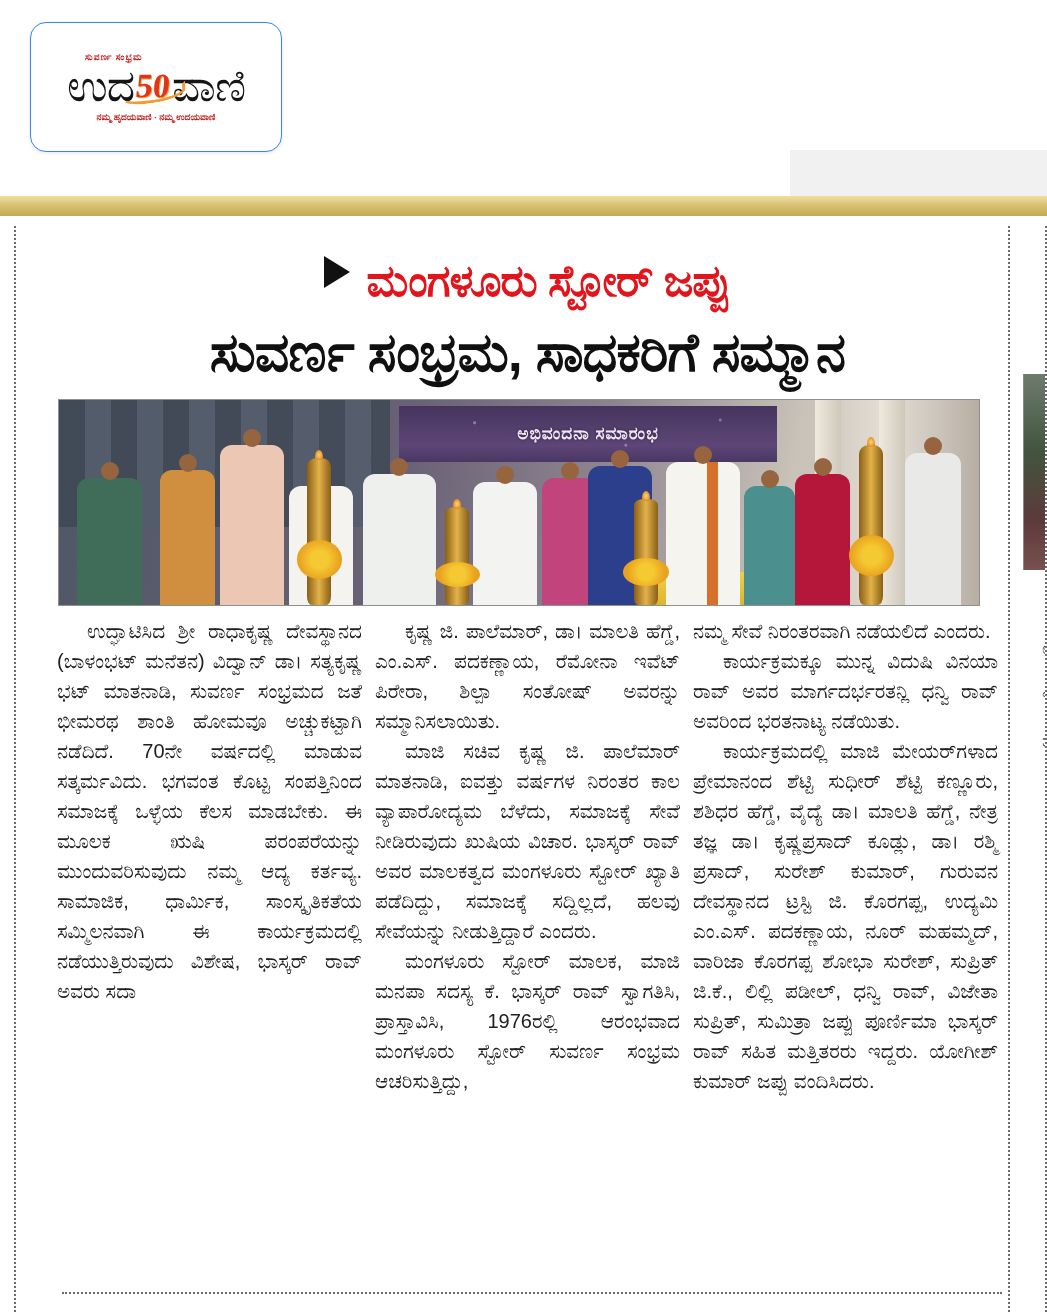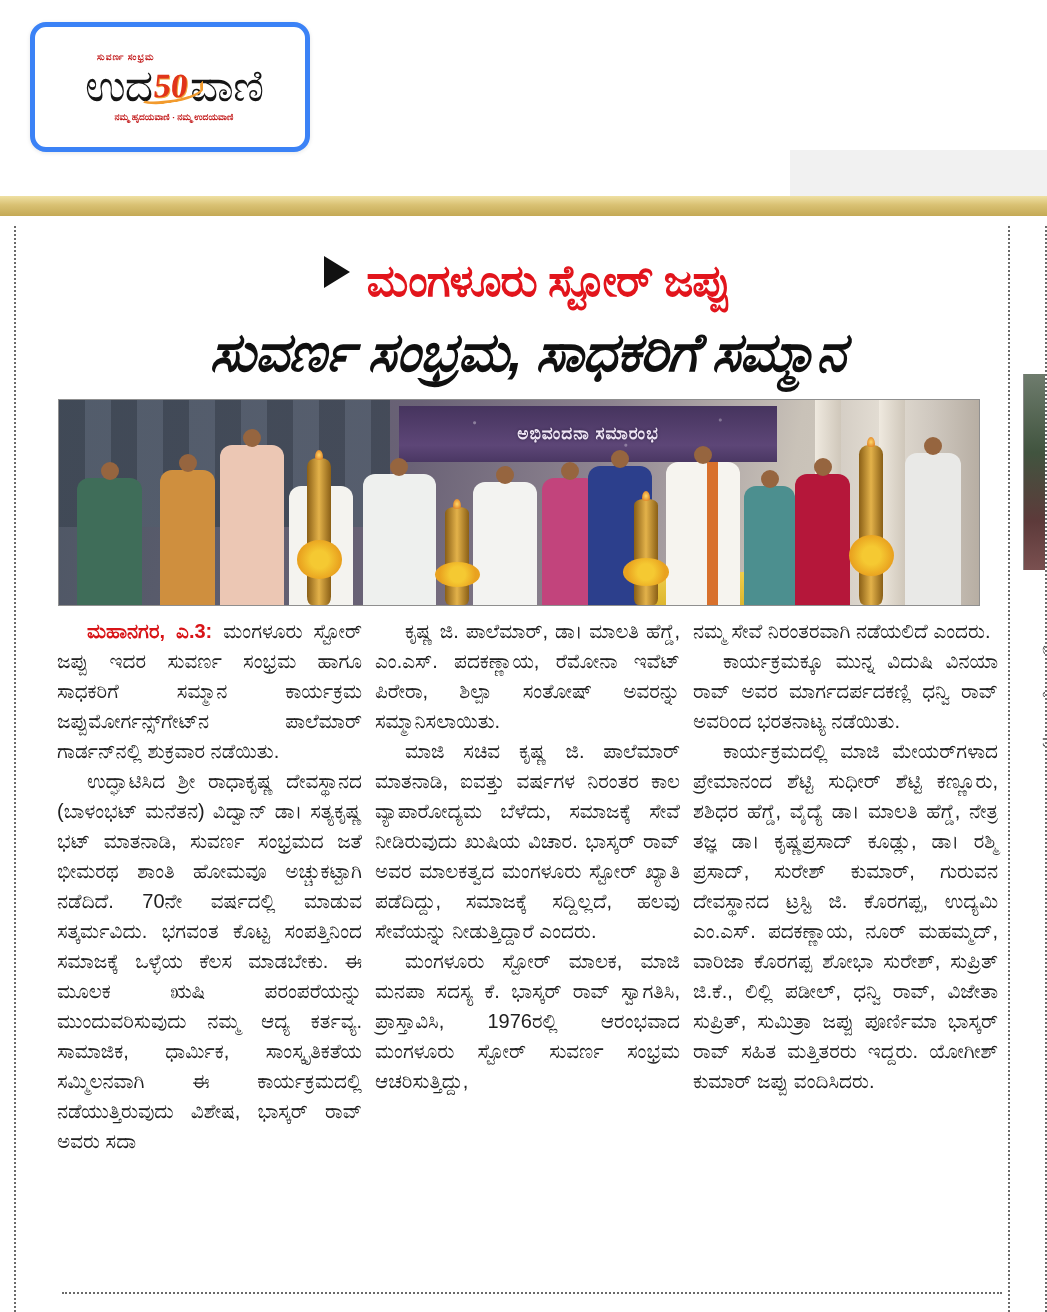--- a/index.html
+++ b/index.html
@@ -5,24 +5,24 @@
   * { margin:0; padding:0; box-sizing:border-box; }
   html,body { background:#ffffff; }
   body {
     width:1047px; height:1312px; position:relative; overflow:hidden;
     font-family:"Liberation Serif","DejaVu Serif",serif;
     color:#1c1c1c;
   }
 
   
   .logo-card {
-    position:absolute; left:30px; top:22px; width:280px; height:130px;
-    background:#fff; border:5px solid #3b82f6; border-radius:16px;
+    position:absolute; left:30px; top:22px; width:252px; height:130px;
+    background:#fff; border:1px solid #3b82f6; border-radius:16px;
     box-shadow:0 1px 4px rgba(0,0,0,.10);
-    display:flex; flex-direction:column; align-items:center; justify-content:center;padding-left:8px;
+    display:flex; flex-direction:column; align-items:center; justify-content:center;
   }
   .logo-pre { font-size:9px; color:#c21718; font-weight:bold; letter-spacing:1px; margin-bottom:1px; align-self:flex-start; margin-left:54px;}
   .logo-main { display:flex; align-items:center; line-height:1; }
   .logo-black { font-size:44px; font-weight:normal; color:#151515; font-family:"Liberation Sans",sans-serif; letter-spacing:-1px;}
   .logo-50 {
     position:relative; font-size:34px; font-weight:bold; color:#e0341b;
     margin:0 2px; transform:skewX(-6deg);
     text-shadow:1px 1px 0 #f2a43a;
   }
   .logo-50::before { 
@@ -52,21 +52,21 @@
     width:0; height:0; border-left:26px solid #111;
     border-top:16px solid transparent; border-bottom:16px solid transparent;
   }
   .kicker-text {
     font-size:44px; font-weight:bold; color:#e2151c;
     font-family:"Liberation Sans",sans-serif; letter-spacing:-1px;
   }
   .headline {
     text-align:center; font-size:54px; font-weight:bold; color:#101010;
     font-family:"Liberation Sans",sans-serif; letter-spacing:-1px;
-    margin:14px 0 0 0; line-height:1.15;font-style:italic;
+    margin:14px 0 0 0; line-height:1.15;
   }
 
   
   .photo {
     position:relative; margin:16px 18px 0 1px; height:207px; overflow:hidden;
     border:1px solid #8f8f8f; background:linear-gradient(100deg,#4e5765 0%, #6a6276 38%, #8e8490 58%, #c9c2b8 78%, #d6cfc6 100%);
   }
   .curtain { position:absolute; left:0; top:0; width:36%; height:62%;
     background:repeating-linear-gradient(90deg,#3e4754 0 26px,#535d6c 26px 52px); opacity:.85; }
   .wallR { position:absolute; right:0; top:0; width:17%; height:100%;
@@ -177,31 +177,30 @@
     <div class="fig f11"></div>
     <div class="fig f12"></div>
     <div class="lamp l1"></div>
     <div class="lamp l2"></div>
     <div class="lamp l3"></div>
     <div class="lamp l4"></div>
   </figure>
 
   <div class="columns">
     <div class="col">
-      <p><span class="dateline">ಮಹಾನಗರ, ಎ.3:</span> <span>ಮಂಗಳೂರು ಸ್ಟೋರ್ ಜಪ್ಪು ಇದರ ಸುವರ್ಣ ಸಂಭ್ರಮ ಹಾಗೂ ಸಾಧಕರಿಗೆ ಸಮ್ಮಾನ ಕಾರ್ಯಕ್ರಮ ಜಪ್ಪುಮೋರ್ಗನ್ಸ್‌ಗೇಟ್‌ನ ಪಾಲೆಮಾರ್ ಗಾರ್ಡನ್‌ನಲ್ಲಿ ಶುಕ್ರವಾರ ನಡೆಯಿತು.</span></p>
       <p>ಉದ್ಘಾಟಿಸಿದ ಶ್ರೀ ರಾಧಾಕೃಷ್ಣ ದೇವಸ್ಥಾನದ (ಬಾಳಂಭಟ್ ಮನೆತನ) ವಿದ್ವಾನ್ ಡಾ। ಸತ್ಯಕೃಷ್ಣ ಭಟ್ ಮಾತನಾಡಿ, ಸುವರ್ಣ ಸಂಭ್ರಮದ ಜತೆ ಭೀಮರಥ ಶಾಂತಿ ಹೋಮವೂ ಅಚ್ಚುಕಟ್ಟಾಗಿ ನಡೆದಿದೆ. 70ನೇ ವರ್ಷದಲ್ಲಿ ಮಾಡುವ ಸತ್ಕರ್ಮವಿದು. ಭಗವಂತ ಕೊಟ್ಟ ಸಂಪತ್ತಿನಿಂದ ಸಮಾಜಕ್ಕೆ ಒಳ್ಳೆಯ ಕೆಲಸ ಮಾಡಬೇಕು. ಈ ಮೂಲಕ ಋಷಿ ಪರಂಪರೆಯನ್ನು ಮುಂದುವರಿಸುವುದು ನಮ್ಮ ಆದ್ಯ ಕರ್ತವ್ಯ. ಸಾಮಾಜಿಕ, ಧಾರ್ಮಿಕ, ಸಾಂಸ್ಕೃತಿಕತೆಯ ಸಮ್ಮಿಲನವಾಗಿ ಈ ಕಾರ್ಯಕ್ರಮದಲ್ಲಿ ನಡೆಯುತ್ತಿರುವುದು ವಿಶೇಷ, ಭಾಸ್ಕರ್ ರಾವ್ ಅವರು ಸದಾ</p>
     </div>
     <div class="col">
       <p>ಕೃಷ್ಣ ಜಿ. ಪಾಲೆಮಾರ್, ಡಾ। ಮಾಲತಿ ಹೆಗ್ಡೆ, ಎಂ.ಎಸ್. ಪದಕಣ್ಣಾಯ, ರೆಮೋನಾ ಇವೆಟ್ ಪಿರೇರಾ, ಶಿಲ್ಪಾ ಸಂತೋಷ್ ಅವರನ್ನು ಸಮ್ಮಾನಿಸಲಾಯಿತು.</p>
       <p>ಮಾಜಿ ಸಚಿವ ಕೃಷ್ಣ ಜಿ. ಪಾಲೆಮಾರ್ ಮಾತನಾಡಿ, ಐವತ್ತು ವರ್ಷಗಳ ನಿರಂತರ ಕಾಲ ವ್ಯಾಪಾರೋದ್ಯಮ ಬೆಳೆದು, ಸಮಾಜಕ್ಕೆ ಸೇವೆ ನೀಡಿರುವುದು ಖುಷಿಯ ವಿಚಾರ. ಭಾಸ್ಕರ್ ರಾವ್ ಅವರ ಮಾಲಕತ್ವದ ಮಂಗಳೂರು ಸ್ಟೋರ್ ಖ್ಯಾತಿ ಪಡೆದಿದ್ದು, ಸಮಾಜಕ್ಕೆ ಸದ್ದಿಲ್ಲದೆ, ಹಲವು ಸೇವೆಯನ್ನು ನೀಡುತ್ತಿದ್ದಾರೆ ಎಂದರು.</p>
       <p>ಮಂಗಳೂರು ಸ್ಟೋರ್ ಮಾಲಕ, ಮಾಜಿ ಮನಪಾ ಸದಸ್ಯ ಕೆ. ಭಾಸ್ಕರ್ ರಾವ್ ಸ್ವಾಗತಿಸಿ, ಪ್ರಾಸ್ತಾವಿಸಿ, 1976ರಲ್ಲಿ ಆರಂಭವಾದ ಮಂಗಳೂರು ಸ್ಟೋರ್ ಸುವರ್ಣ ಸಂಭ್ರಮ ಆಚರಿಸುತ್ತಿದ್ದು,</p>
     </div>
     <div class="col">
       <p class="noindent">ನಮ್ಮ ಸೇವೆ ನಿರಂತರವಾಗಿ ನಡೆಯಲಿದೆ ಎಂದರು.</p>
-      <p>ಕಾರ್ಯಕ್ರಮಕ್ಕೂ ಮುನ್ನ ವಿದುಷಿ ವಿನಯಾ ರಾವ್ ಅವರ ಮಾರ್ಗದರ್ಪದಕಣ್ಲಿ ಧನ್ವಿ ರಾವ್ ಅವರಿಂದ ಭರತನಾಟ್ಯ ನಡೆಯಿತು.</p>
+      <p>ಕಾರ್ಯಕ್ರಮಕ್ಕೂ ಮುನ್ನ ವಿದುಷಿ ವಿನಯಾ ರಾವ್ ಅವರ ಮಾರ್ಗದರ್ಭರತನ್ಲಿ ಧನ್ವಿ ರಾವ್ ಅವರಿಂದ ಭರತನಾಟ್ಯ ನಡೆಯಿತು.</p>
       <p>ಕಾರ್ಯಕ್ರಮದಲ್ಲಿ ಮಾಜಿ ಮೇಯರ್‌ಗಳಾದ ಪ್ರೇಮಾನಂದ ಶೆಟ್ಟಿ ಸುಧೀರ್ ಶೆಟ್ಟಿ ಕಣ್ಣೂರು, ಶಶಿಧರ ಹೆಗ್ಡೆ, ವೈದ್ಯೆ ಡಾ। ಮಾಲತಿ ಹೆಗ್ಡೆ, ನೇತ್ರ ತಜ್ಞ ಡಾ। ಕೃಷ್ಣಪ್ರಸಾದ್ ಕೂಡ್ಲು, ಡಾ। ರಶ್ಮಿ ಪ್ರಸಾದ್, ಸುರೇಶ್ ಕುಮಾರ್, ಗುರುವನ ದೇವಸ್ಥಾನದ ಟ್ರಸ್ಟಿ ಜಿ. ಕೊರಗಪ್ಪ, ಉದ್ಯಮಿ ಎಂ.ಎಸ್. ಪದಕಣ್ಣಾಯ, ನೂರ್ ಮಹಮ್ಮದ್, ವಾರಿಜಾ ಕೊರಗಪ್ಪ ಶೋಭಾ ಸುರೇಶ್, ಸುಪ್ರಿತ್ ಜಿ.ಕೆ., ಲಿಲ್ಲಿ ಪಡೀಲ್, ಧನ್ವಿ ರಾವ್, ವಿಜೇತಾ ಸುಪ್ರಿತ್, ಸುಮಿತ್ರಾ ಜಪ್ಪು ಪೂರ್ಣಿಮಾ ಭಾಸ್ಕರ್ ರಾವ್ ಸಹಿತ ಮತ್ತಿತರರು ಇದ್ದರು. ಯೋಗೀಶ್ ಕುಮಾರ್ ಜಪ್ಪು ವಂದಿಸಿದರು.</p>
     </div>
   </div>
 
   <div class="bottom-dots"></div>
 </main>
 
 <aside class="sliver">
   <div class="sliver-img"></div>
   <div class="sliver-text">ಅ ಇ ತ</div>

